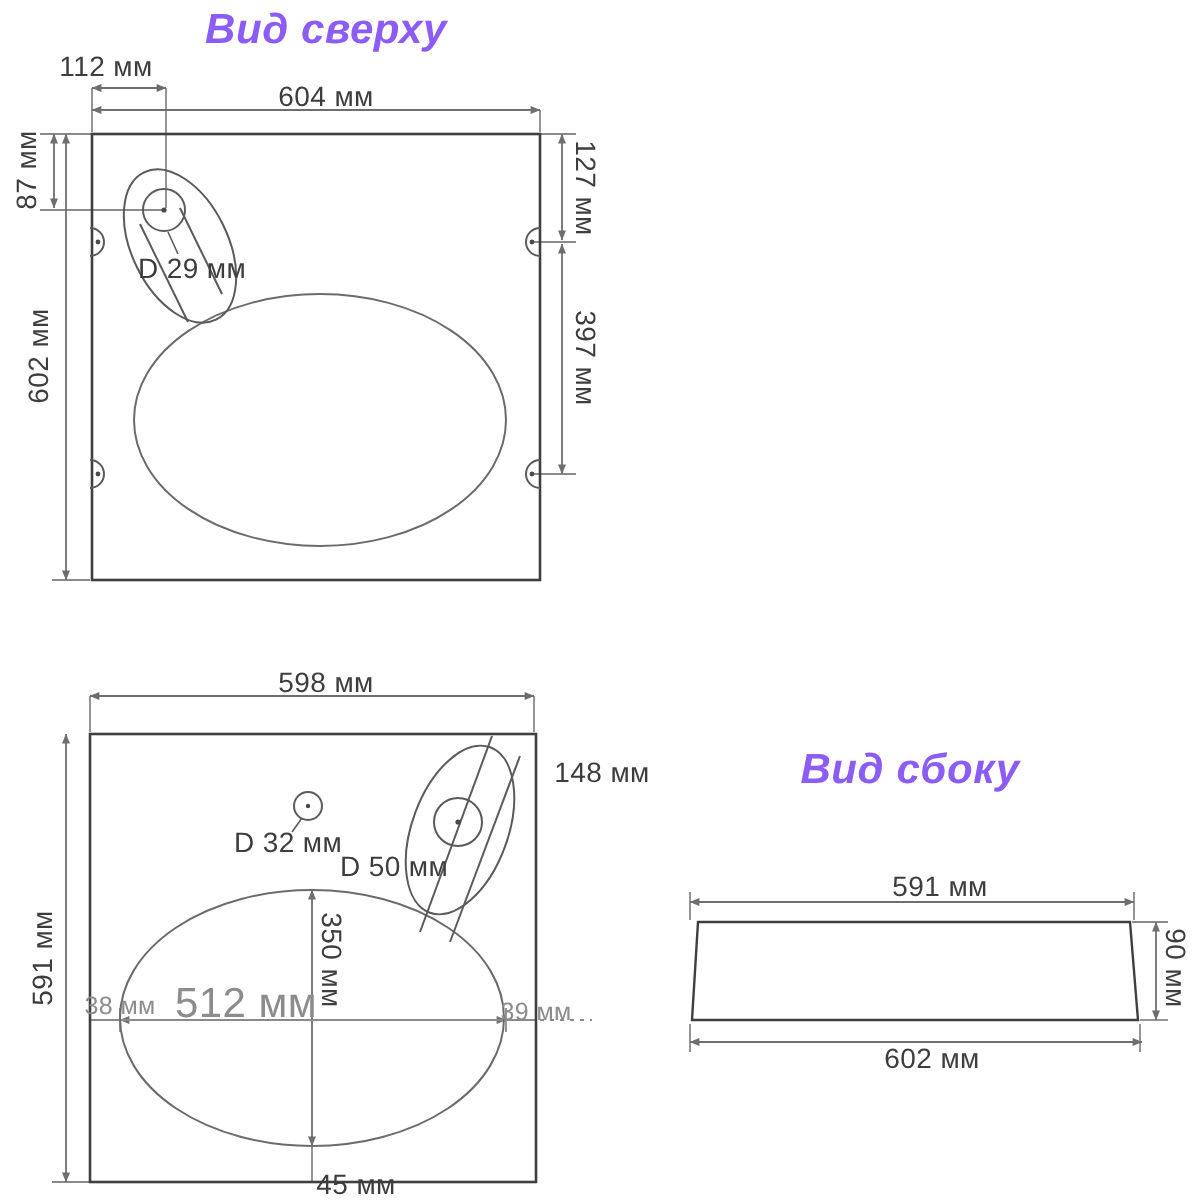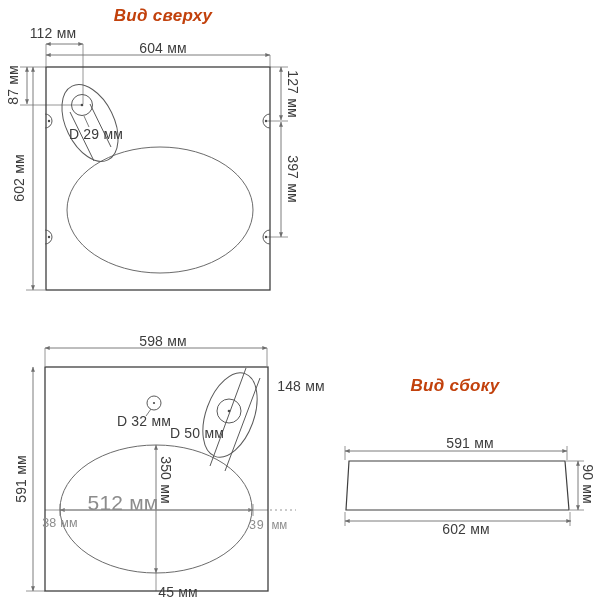--- a/index.html
+++ b/index.html
@@ -8,25 +8,25 @@
     font-family:"Liberation Sans","DejaVu Sans",sans-serif;overflow:hidden;
   }
   svg{position:absolute;left:0;top:0;}
   .lbl{
     position:absolute;white-space:nowrap;color:#3d3d3d;font-size:14px;
     transform:translate(-50%,-50%);line-height:1;letter-spacing:.2px;
   }
   .rot-ccw{transform:translate(-50%,-50%) rotate(-90deg);}
   .rot-cw{transform:translate(-50%,-50%) rotate(90deg);}
   .title{
-    font-size:17px;font-weight:bold;font-style:italic;color:#c2410c;
+    font-size:21px;font-weight:bold;font-style:italic;color:#8b5cf6;
     letter-spacing:.3px;
   }
   .muted{color:#8c8c8c;}
-  .sm{font-size:12.5px;margin-top:20px;}
+  .sm{font-size:12.5px;}
   .md{font-size:21px;}
 </style>
 </head>
 <body>
 
 <div id="stage">
 
   <svg width="600" height="600" viewBox="0 0 600 600">
     <defs>
       <marker id="arr" viewBox="0 0 10 10" refX="9.5" refY="5" markerWidth="8" markerHeight="5.5" orient="auto-start-reverse">
@@ -150,21 +150,21 @@
   <span class="lbl" style="left:96px;top:134px;">D 29 мм</span>
 
   <span class="lbl" style="left:163px;top:341px;">598 мм</span>
   <span class="lbl rot-ccw" style="left:21px;top:479px;">591 мм</span>
   <span class="lbl" style="left:301px;top:386px;">148 мм</span>
   <span class="lbl" style="left:144px;top:421px;">D 32 мм</span>
   <span class="lbl" style="left:197px;top:433px;">D 50 мм</span>
   <span class="lbl rot-cw" style="left:166px;top:480px;">350 мм</span>
   <span class="lbl muted sm" style="left:60px;top:503px;">38 мм</span>
   <span class="lbl muted md" style="left:123px;top:502px;">512 мм</span>
-  <span class="lbl muted sm" style="left:268px;top:506px;font-family:Liberation Mono, monospace;">39 мм</span>
+  <span class="lbl muted sm" style="left:268px;top:506px;">39 мм</span>
   <span class="lbl" style="left:178px;top:592px;">45 мм</span>
 
   <span class="lbl title" style="left:455px;top:385px;text-align:right;">Вид сбоку</span>
   <span class="lbl" style="left:470px;top:443px;">591 мм</span>
   <span class="lbl rot-cw" style="left:588px;top:484px;">90 мм</span>
   <span class="lbl" style="left:466px;top:529px;">602 мм</span>
 
 </div>
 
 </body></html>

